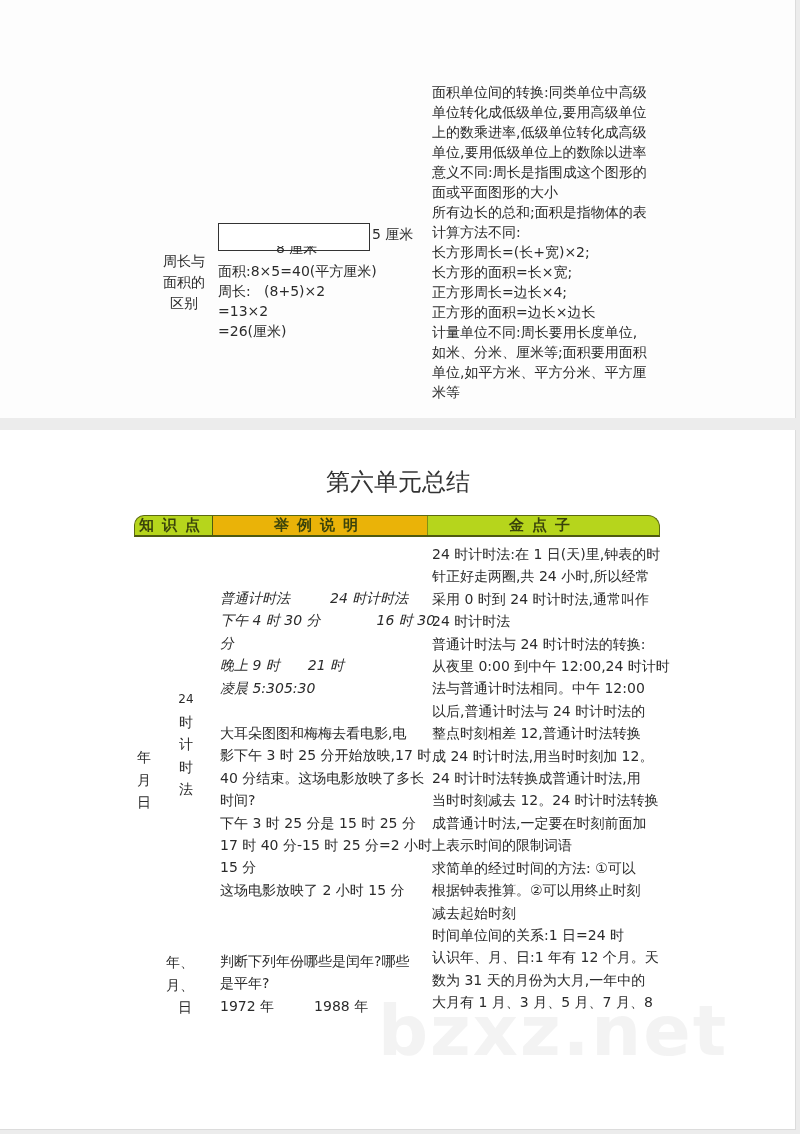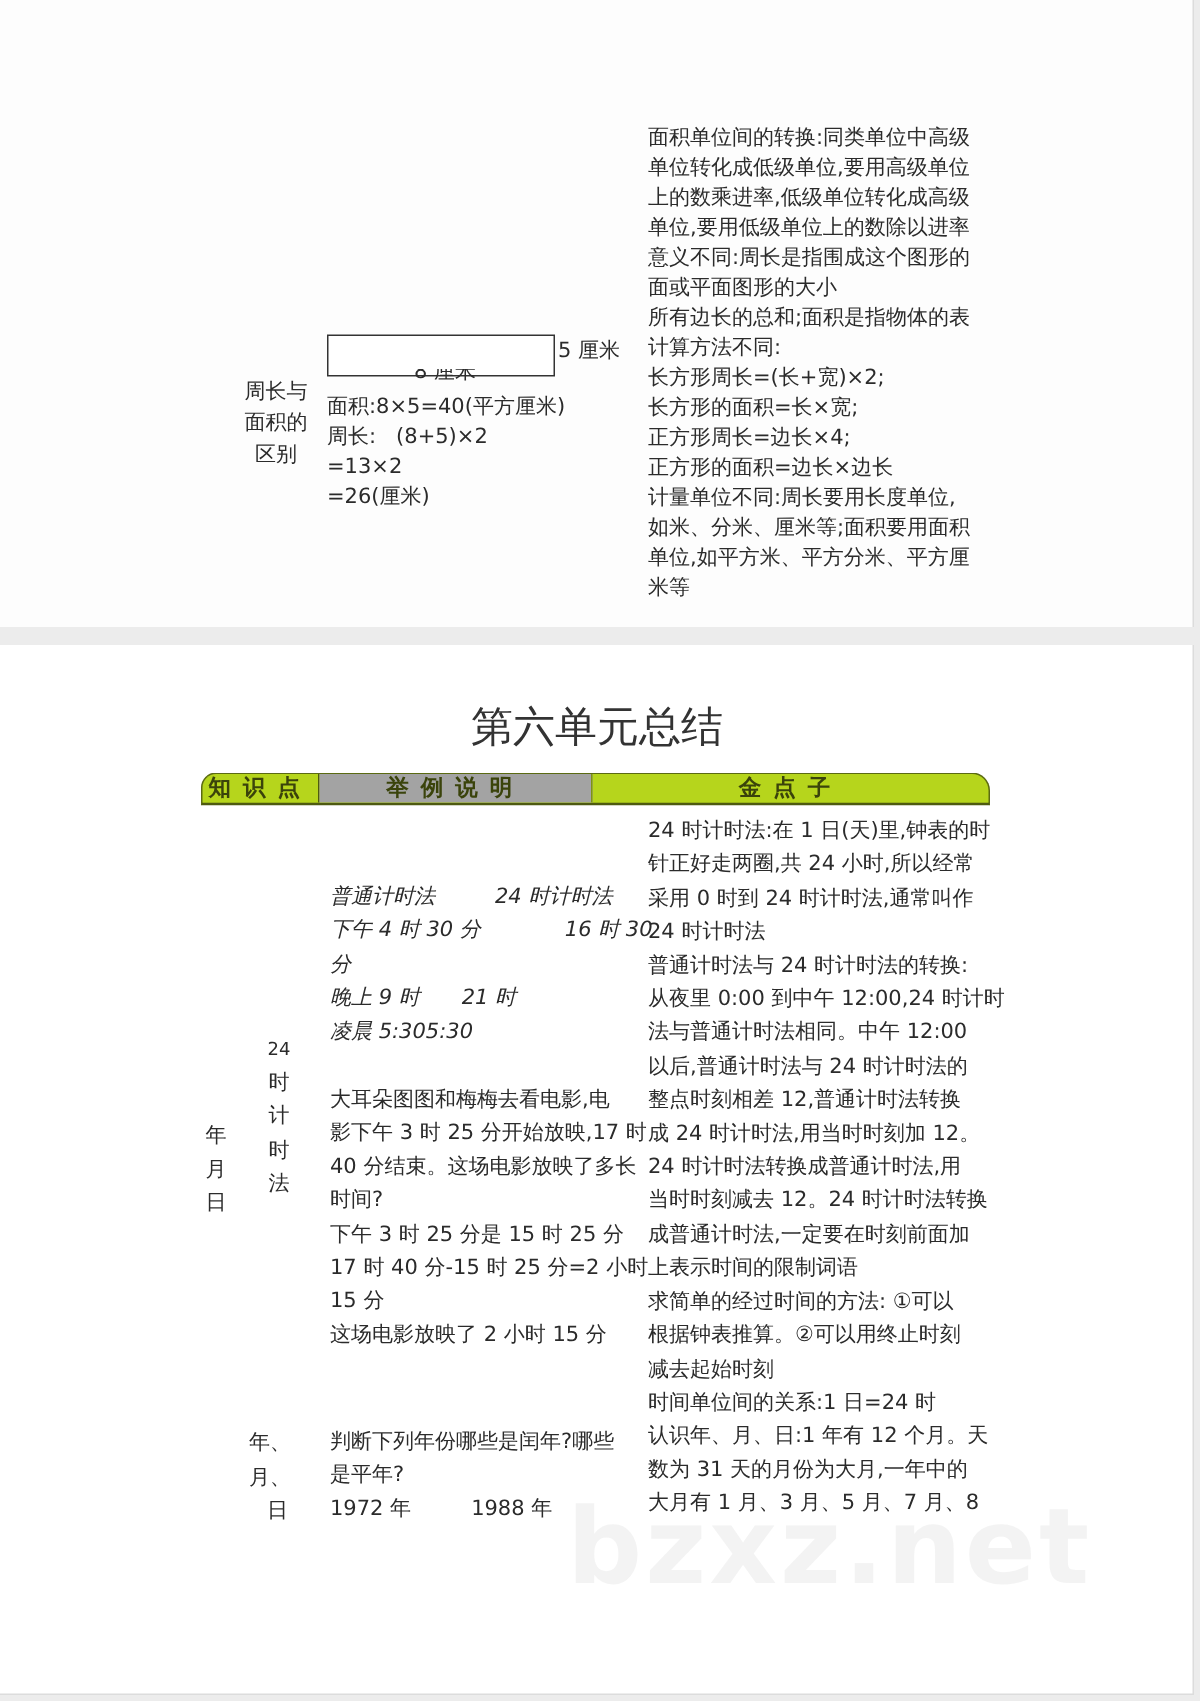--- a/index.html
+++ b/index.html
@@ -19,29 +19,29 @@
   .top-right-col { position: absolute; left: 432px; top: 82px; width: 240px; }
   .top-left-label { position: absolute; left: 160px; top: 251px; width: 48px; text-align: center; }
   .top-left-label .tline { line-height: 21px; }
   .rect-figure { position: absolute; left: 218px; top: 223px; width: 152px; height: 28px; border: 1px solid #333; background: #fff; }
   .rect-side-label { position: absolute; left: 372px; top: 224px; }
   .rect-bottom-label { position: absolute; left: 276px; top: 246px; height: 10px; overflow: hidden; }
   .rect-bottom-label .tline { margin-top: -8px; }
   .top-left-calc { position: absolute; left: 218px; top: 261px; }
 
   
-  .title { position: absolute; left: 0; width: 796px; top: 36px; text-align: center; font-family: "DejaVu Serif", "Liberation Serif", serif; font-size: 28px; color: #333; }
+  .title { position: absolute; left: 0; width: 796px; top: 36px; text-align: center; font-family: "DejaVu Serif", "Liberation Serif", serif; font-size: 24px; color: #333; }
   .header-bar {
     position: absolute; left: 134px; top: 85px; width: 526px; height: 22px;
     background: #b6d51c; border: 1px solid #5b6a12; border-bottom: 2px solid #4e5a10;
     border-radius: 10px 12px 0 0; display: flex;
   }
   .hcell { display: flex; align-items: center; justify-content: center; font-size: 15px; font-weight: bold; letter-spacing: 8px; color: #3a430b; }
   .hcell.c1 { width: 78px; border-right: 1px solid #4e5a10; }
-  .hcell.c2 { width: 182px; border-right: 1px solid #7f9214; background: #a3a3a3; }
+  .hcell.c2 { width: 215px; border-right: 1px solid #7f9214; background: #eab308; }
   .hcell.c3 { flex: 1; }
 
   .col-gold { position: absolute; left: 432px; top: 113px; width: 240px; }
   .col-gold .tline { line-height: 22.4px; }
   .col-example-a { position: absolute; left: 220px; top: 157px; width: 210px; }
   .col-example-a .tline { line-height: 22.4px; font-style: italic; }
   .col-example-b { position: absolute; left: 220px; top: 292px; width: 210px; }
   .col-example-b .tline { line-height: 22.4px; }
   .col-example-c { position: absolute; left: 220px; top: 520px; width: 210px; }
   .col-example-c .tline { line-height: 22.4px; }

